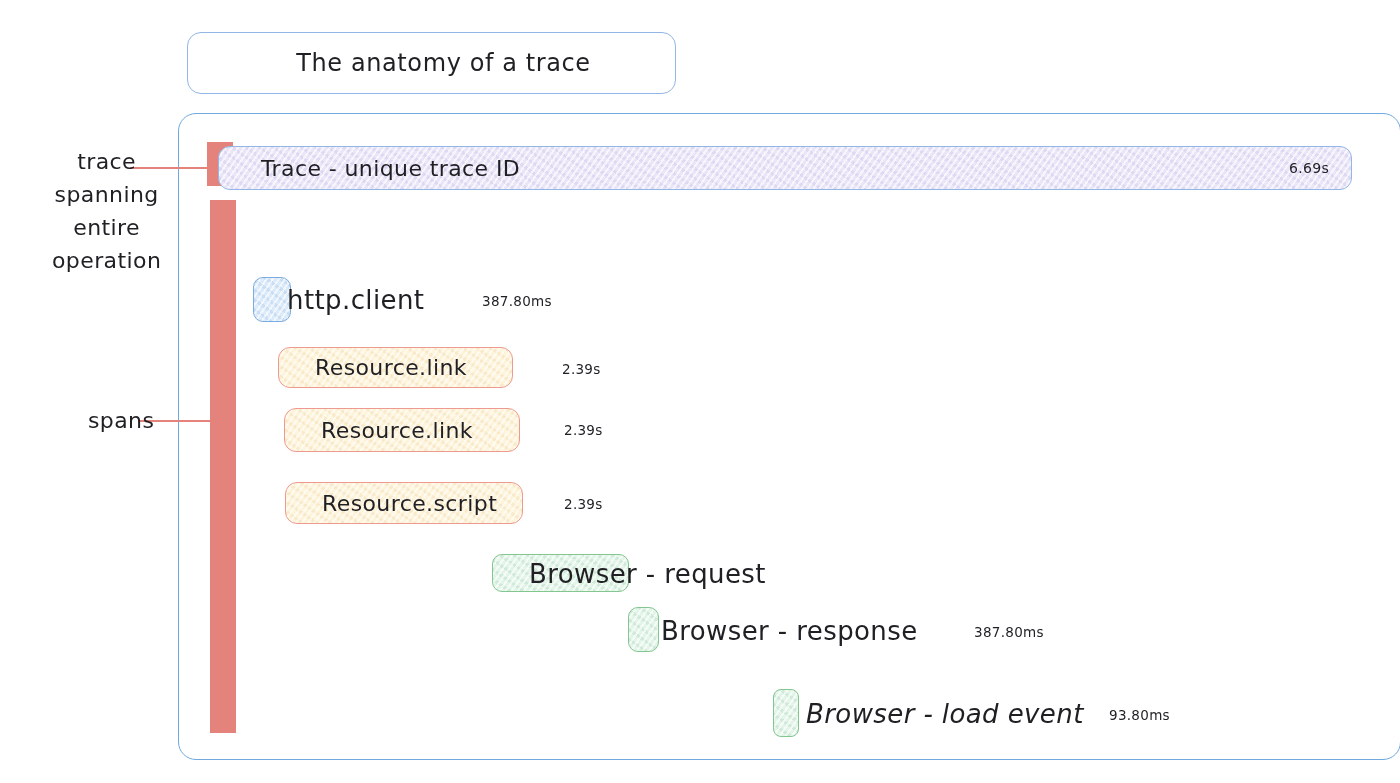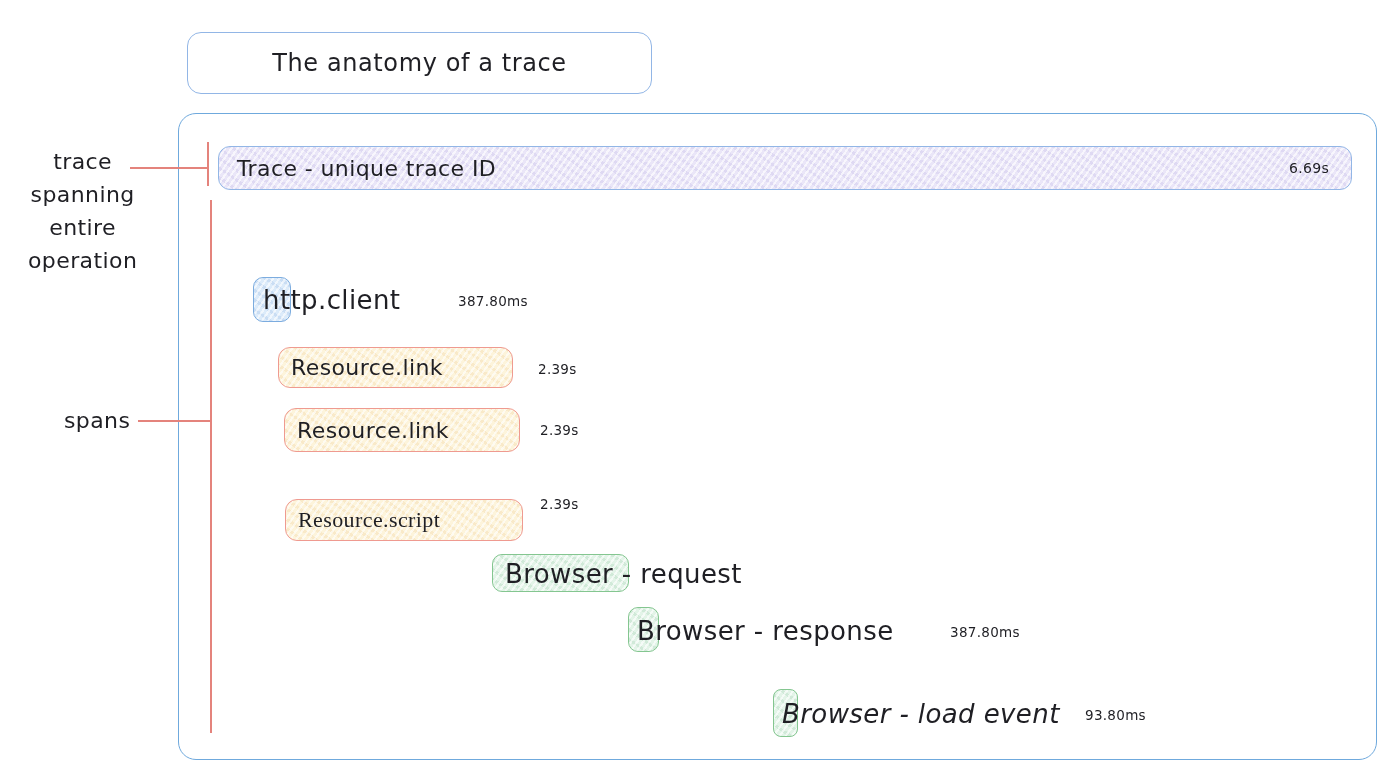--- a/index.html
+++ b/index.html
@@ -13,21 +13,21 @@
     --lightblue-border:#7cacdf;
     --yellow-fill:#fdf4db;
     --salmon-border:#ef9a90;
     --red-line:#e4837c;
   }
   html,body{margin:0;padding:0;background:#ffffff;}
   #stage{
     position:relative;width:1400px;height:783px;background:#ffffff;overflow:hidden;
     font-family:"DejaVu Sans", sans-serif;color:var(--ink);
   }
-  .abs{position:absolute;}
+  .abs{position:absolute;padding-left:24px;}
   .outline{border:1.7px solid var(--blue-border);border-radius:18px;background:transparent;}
   .titlebox{
     border:1.7px solid var(--purple-border);border-radius:14px;
     display:flex;align-items:center;justify-content:center;
     font-size:24px;letter-spacing:0.6px;
   }
   .bar{
     border:1.7px solid;border-radius:12px;box-sizing:border-box;
     display:flex;align-items:center;
     font-size:22px;letter-spacing:0.4px;white-space:nowrap;
@@ -103,21 +103,21 @@
   <div class="abs bar fill-yellow" style="left:278px;top:347px;width:235px;height:41px;">
     <span class="label" style="padding-left:12px;">Resource.link</span>
   </div>
   <div class="abs duration" style="left:538px;top:369px;">2.39s</div>
 
   <div class="abs bar fill-yellow" style="left:284px;top:408px;width:236px;height:44px;">
     <span class="label" style="padding-left:12px;">Resource.link</span>
   </div>
   <div class="abs duration" style="left:540px;top:430px;">2.39s</div>
 
-  <div class="abs bar fill-yellow" style="left:285px;top:499px;width:238px;height:42px;font-family:Liberation Serif, serif;">
+  <div class="abs bar fill-yellow" style="left:285px;top:482px;width:238px;height:42px;">
     <span class="label" style="padding-left:12px;">Resource.script</span>
   </div>
   <div class="abs duration" style="left:540px;top:504px;">2.39s</div>
 
   <div class="abs bar fill-green" style="left:492px;top:554px;width:137px;height:38px;border-radius:10px;"></div>
   <div class="abs floating-label" style="left:505px;top:574px;">Browser - request</div>
 
   <div class="abs bar fill-green" style="left:628px;top:607px;width:31px;height:45px;border-radius:10px;"></div>
   <div class="abs floating-label" style="left:637px;top:631px;">Browser - response</div>
   <div class="abs duration" style="left:950px;top:632px;">387.80ms</div>

